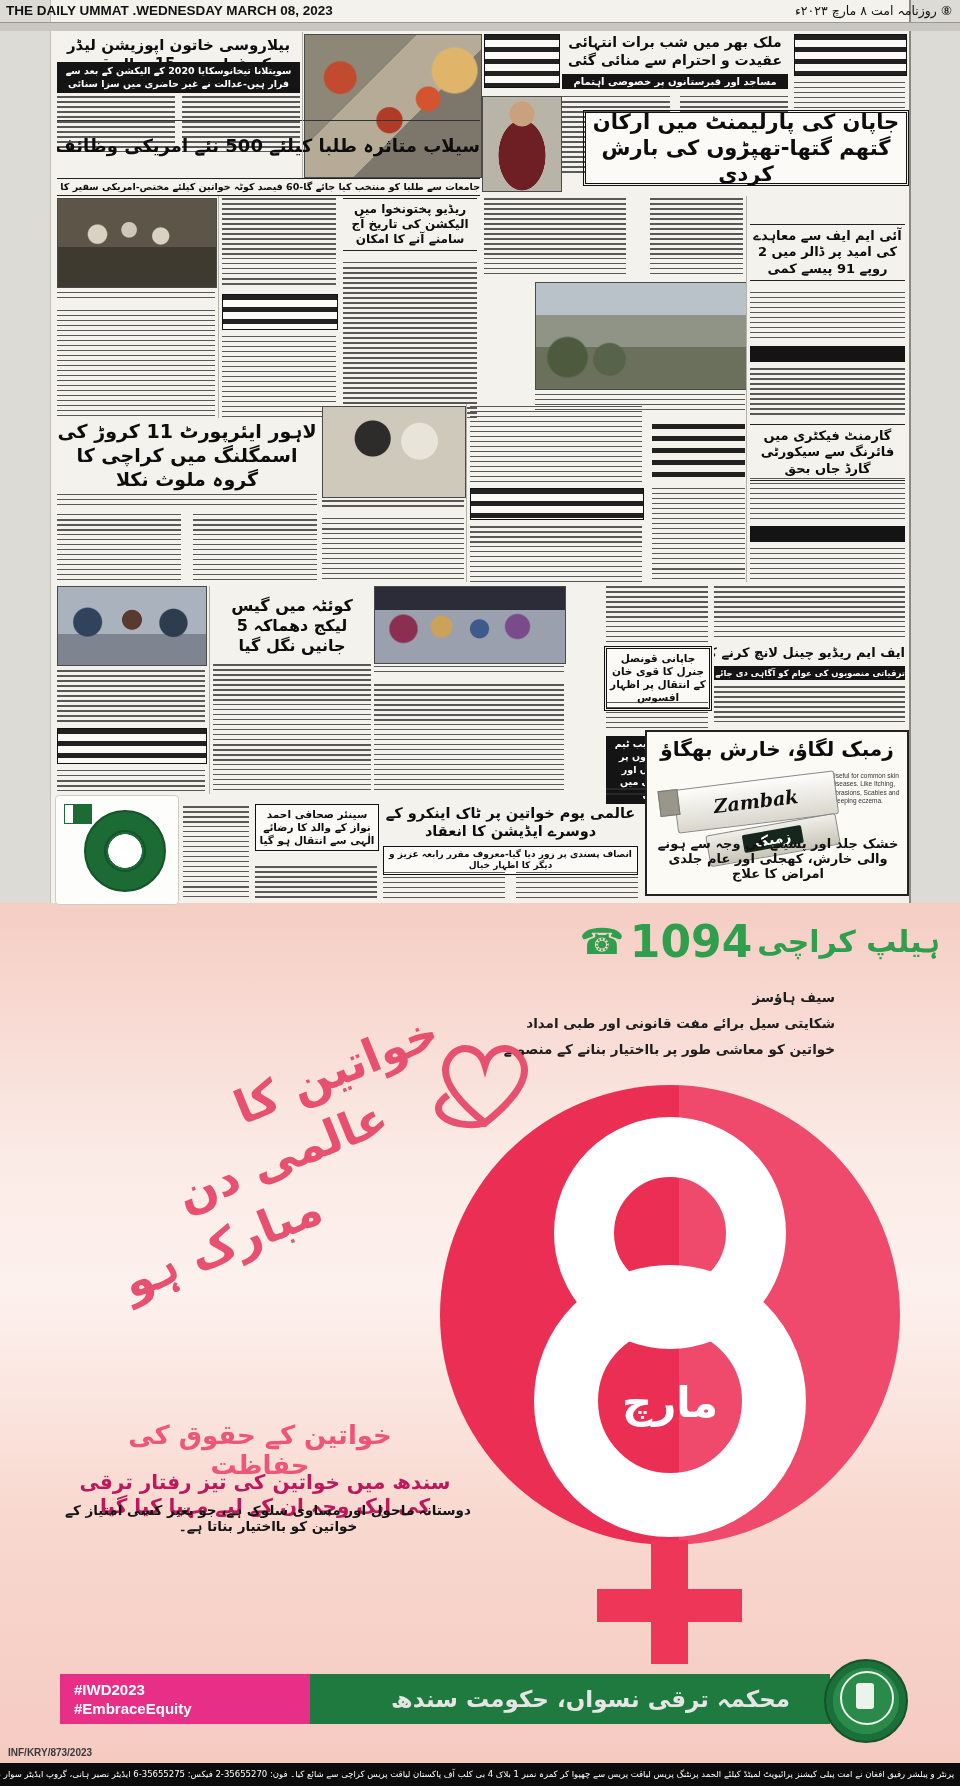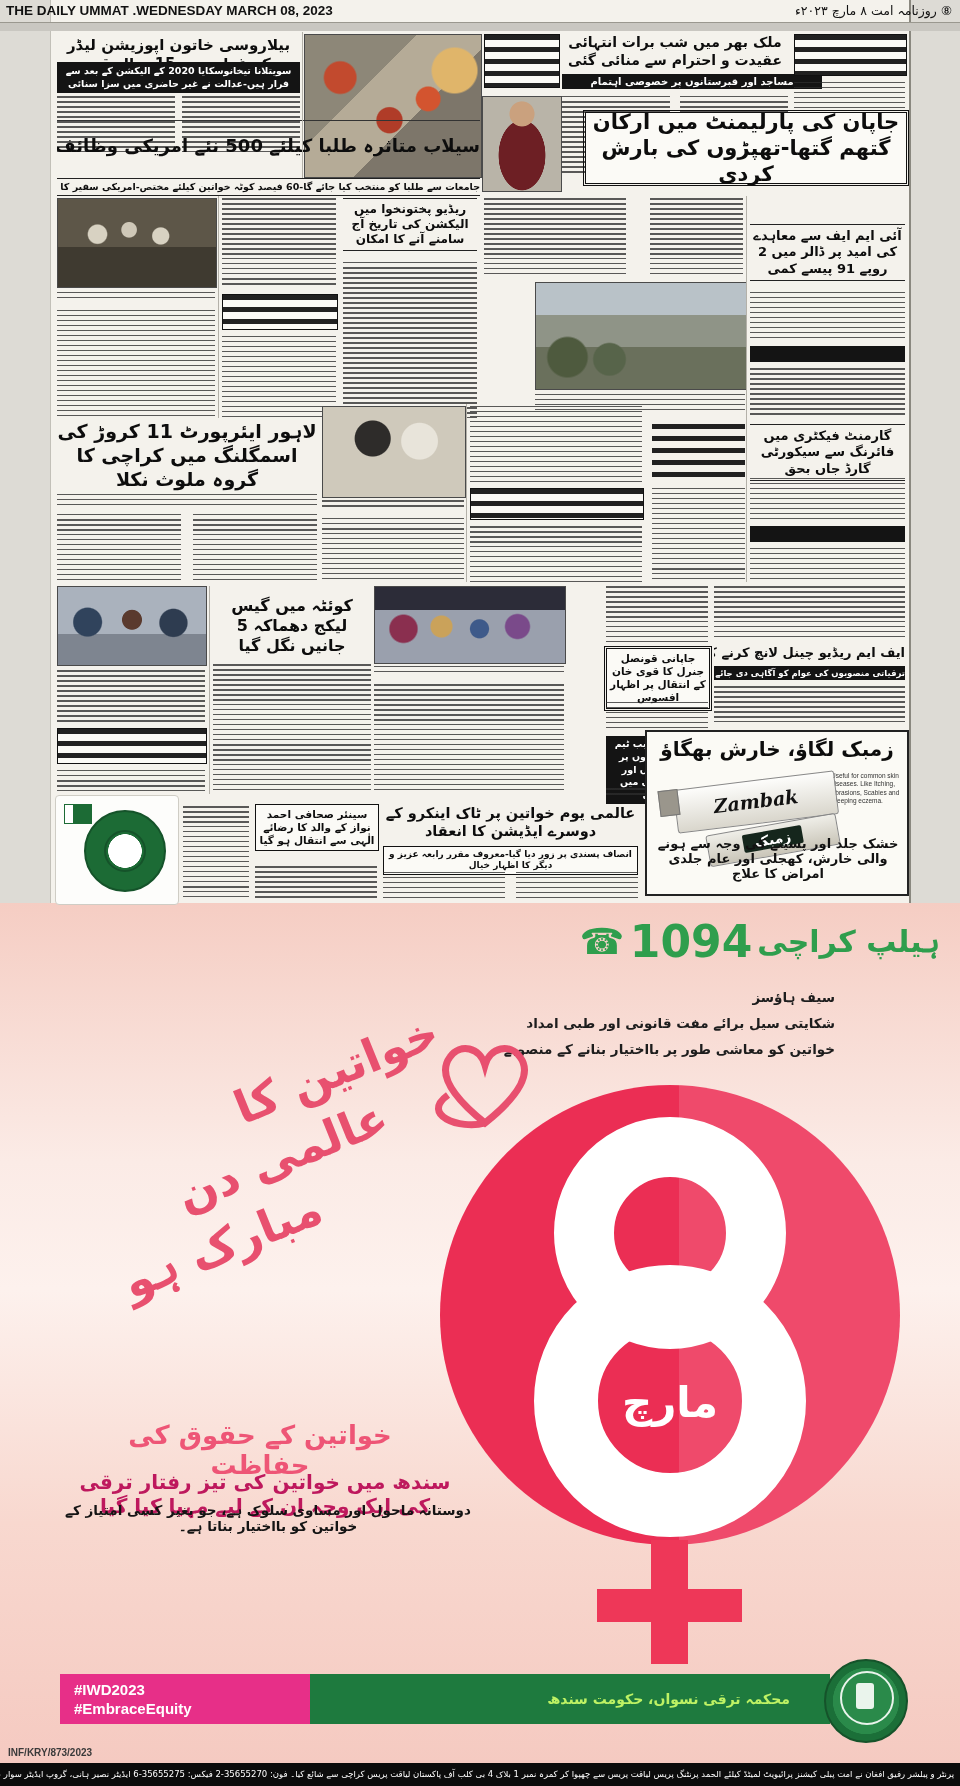--- a/index.html
+++ b/index.html
@@ -33,21 +33,21 @@
 <div class="abs sim" style="left:182px;top:96px;width:118px;height:56px;"></div>
 
 <div class="abs photo" style="left:304px;top:34px;width:176px;height:142px;background:
      radial-gradient(circle at 20% 30%,#c24a2e 0 9%,transparent 10%),
      radial-gradient(circle at 70% 45%,#d3542f 0 8%,transparent 9%),
      radial-gradient(circle at 48% 60%,#b03c28 0 10%,transparent 11%),
      radial-gradient(circle at 85% 25%,#e0b56a 0 12%,transparent 13%),
      linear-gradient(135deg,#8d8778 0 35%,#b5ab97 35% 60%,#7d766a 60% 100%);"></div>
 
 <div class="abs urdu head" style="left:562px;top:34px;width:226px;font-size:14px;">ملک بھر میں شب برات انتہائی عقیدت و احترام سے منائی گئی</div>
-<div class="abs urdu barhead" style="left:562px;top:74px;width:226px;font-size:10px;padding:2px 17px;">مساجد اور قبرستانوں پر خصوصی اہتمام</div>
+<div class="abs urdu barhead" style="left:562px;top:74px;width:226px;font-size:10px;padding:2px 0;">مساجد اور قبرستانوں پر خصوصی اہتمام</div>
 <div class="abs sim" style="left:562px;top:96px;width:108px;height:78px;"></div>
 <div class="abs sim" style="left:680px;top:96px;width:108px;height:78px;"></div>
 
 <div class="abs boxed sim-head" style="left:794px;top:34px;width:111px;height:40px;"></div>
 <div class="abs sim" style="left:794px;top:82px;width:111px;height:92px;"></div>
 
 <div class="abs boxed sim-head" style="left:484px;top:34px;width:74px;height:52px;"></div>
 
 <div class="abs photo" style="left:482px;top:96px;width:78px;height:94px;background:
      radial-gradient(circle at 50% 18%,#caa17e 0 14%,transparent 15%),
@@ -217,21 +217,21 @@
 
 <div class="abs urdu" style="left:110px;top:1420px;width:300px;text-align:center;font-size:26px;font-weight:bold;color:#ee5576;">خواتین کے حقوق کی حفاظت</div>
 <div class="abs urdu" style="left:65px;top:1470px;width:400px;text-align:center;font-size:20px;font-weight:bold;color:#be185d;">سندھ میں خواتین کی تیز رفتار ترقی کی ایک وجہ ان کے لیے مہیا کیا گیا</div>
 <div class="abs urdu" style="left:48px;top:1502px;width:440px;text-align:center;font-size:13.5px;font-weight:bold;color:#141414;">دوستانہ ماحول اور مساوی سلوک ہے، جو بغیر کسی امتیاز کے خواتین کو بااختیار بناتا ہے۔</div>
 
 <div class="abs" style="left:60px;top:1674px;width:250px;height:50px;background:#e72f88;color:#fff;font-family:'Liberation Sans',sans-serif;font-weight:bold;font-size:15px;line-height:19px;padding:6px 0 0 14px;box-sizing:border-box;">
   <div>#IWD2023</div>
   <div>#EmbraceEquity</div>
 </div>
 <div class="abs" style="left:310px;top:1674px;width:520px;height:50px;background:#1e7a3e;">
-  <div class="urdu" style="color:#bef264;font-size:14px;font-weight:bold;text-align:right;line-height:50px;padding-right:40px;">محکمہ ترقی نسواں، حکومت سندھ</div>
+  <div class="urdu" style="color:#e5e5e5;font-size:23px;font-weight:bold;text-align:right;line-height:50px;padding-right:40px;">محکمہ ترقی نسواں، حکومت سندھ</div>
 </div>
 <div class="abs" style="left:824px;top:1659px;width:80px;height:80px;border-radius:50%;background:radial-gradient(circle at 50% 50%,#2a8a4a 0 58%,#1b6f38 59% 100%);border:2px solid #15532a;">
   <div style="position:absolute;left:14px;top:10px;width:50px;height:50px;border-radius:50%;border:2px solid #eaf4ec;"></div>
   <div style="position:absolute;left:30px;top:22px;width:18px;height:26px;background:#eaf4ec;border-radius:3px;"></div>
 </div>
 
 <div class="abs" style="left:8px;top:1747px;font-family:'Liberation Sans',sans-serif;font-size:10px;font-weight:bold;color:#3a3a3a;">INF/KRY/873/2023</div>
 <div class="abs" style="left:0;top:1763px;width:960px;height:23px;background:#0c0c0c;">
   <div class="urdu" style="color:#fff;font-size:8.5px;line-height:23px;text-align:center;white-space:nowrap;overflow:hidden;padding:0 6px;">پرنٹر و پبلشر رفیق افغان نے امت پبلی کیشنز پرائیویٹ لمیٹڈ کیلئے الحمد پرنٹنگ پریس لیاقت پریس سے چھپوا کر کمرہ نمبر 1 بلاک 4 بی کلب آف پاکستان لیاقت پریس کراچی سے شائع کیا۔ فون: 35655270-2 فیکس: 35655275-6 ایڈیٹر نصیر ہانی، گروپ ایڈیٹر سوار عباسی، ایگزیکٹو ایڈیٹر احتشام سعید قریشی، راولپنڈی 051-4251744 اسلام آباد چیف حیدرآباد عبدالحفیظ عابد 2728563-2786481</div>
 </div>

